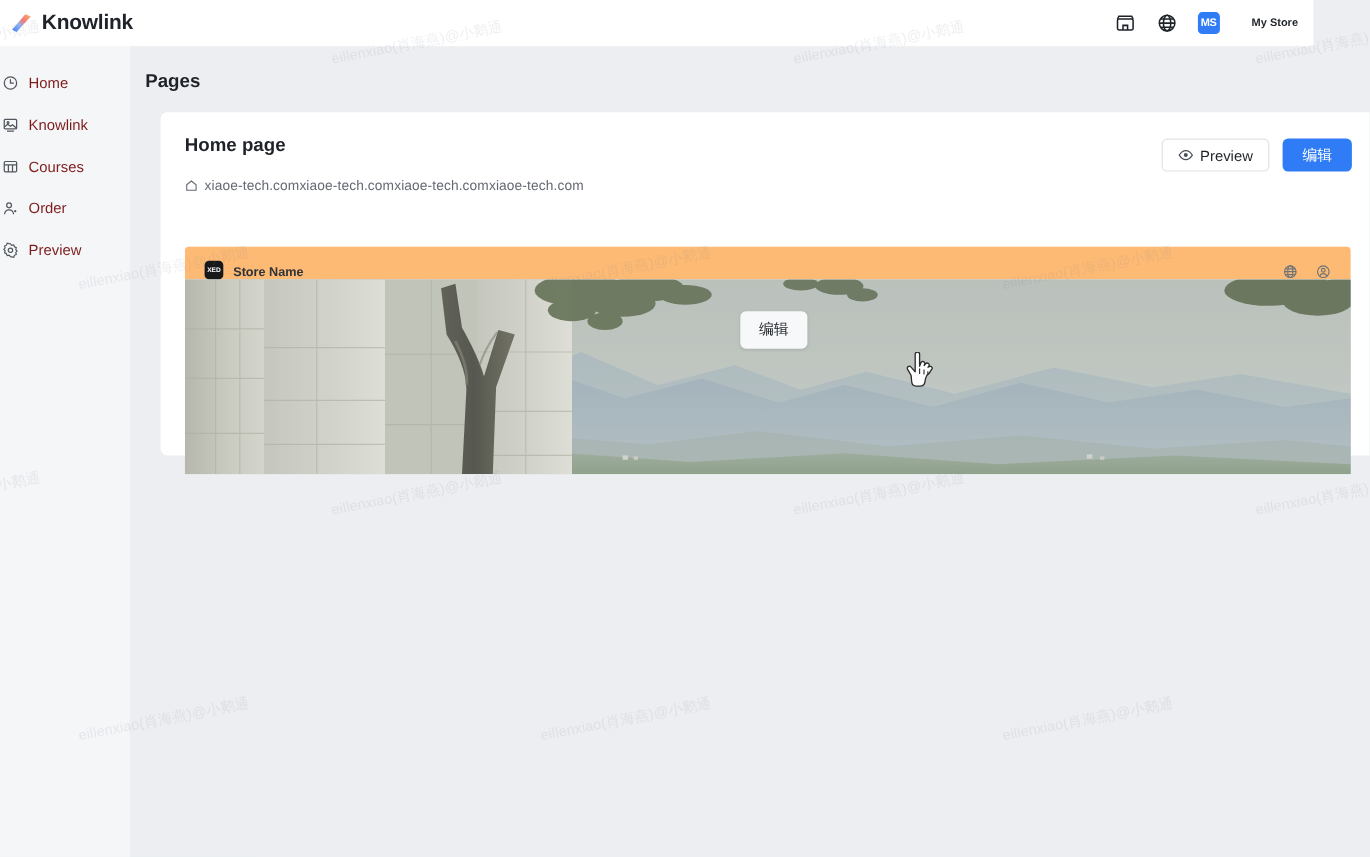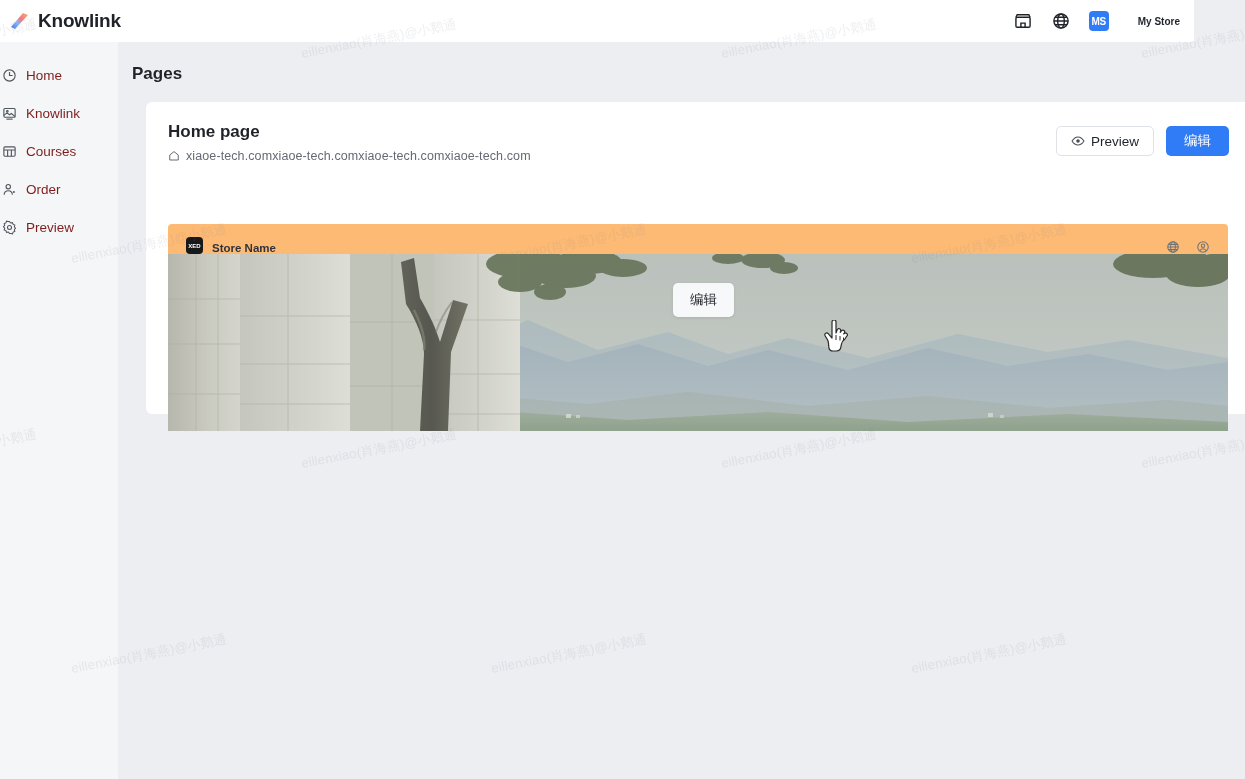--- a/index.html
+++ b/index.html
@@ -74,21 +74,21 @@
   }
 
   .card{
     position:absolute; top:60px; left:28px; width:1105px; height:312px;
     background:#fff; border-radius:6px;
   }
   .card-head{ display:flex; align-items:flex-start; padding:20px 22px 0 22px; }
   .card-title{ font-size:17px; font-weight:bold; color:#1f2329; }
   .card-url{
     display:flex; align-items:center; gap:6px;
-    margin-top:7px; font-size:12.5px; color:#646a73; letter-spacing:.1px;
+    margin-top:20px; font-size:12.5px; color:#646a73; letter-spacing:.1px;
   }
   .url-icon{ width:12px; height:12px; flex:0 0 12px; color:#646a73; }
   .card-actions{ margin-left:auto; display:flex; align-items:flex-end; gap:12px; padding-top:4px; }
   .btn-preview{
     display:flex; align-items:center; gap:6px;
     height:30px; padding:0 14px;
     border:1px solid #dfe2e6; border-radius:5px; background:#fff;
     font-size:13.5px; color:#1f2329; cursor:pointer;
   }
   .eye-icon{ width:14px; height:14px; color:#4a4f57; }

